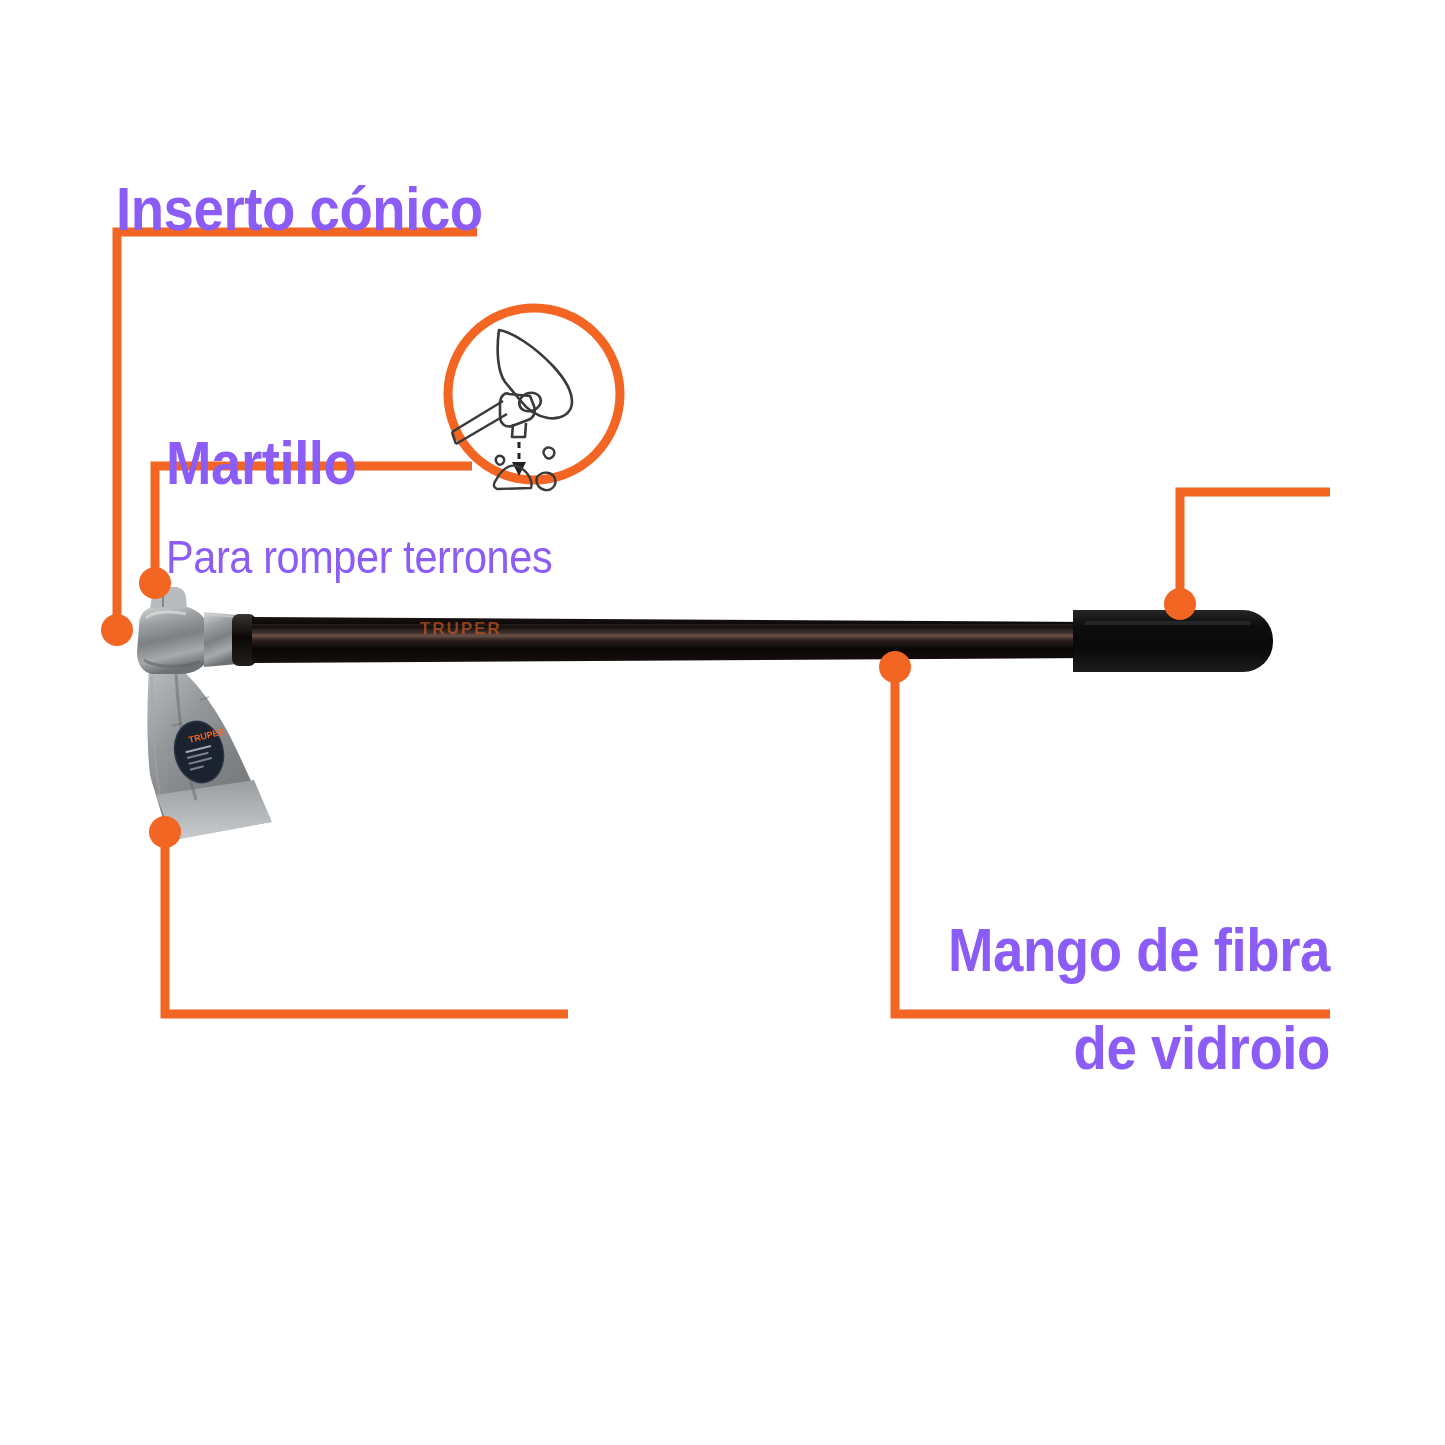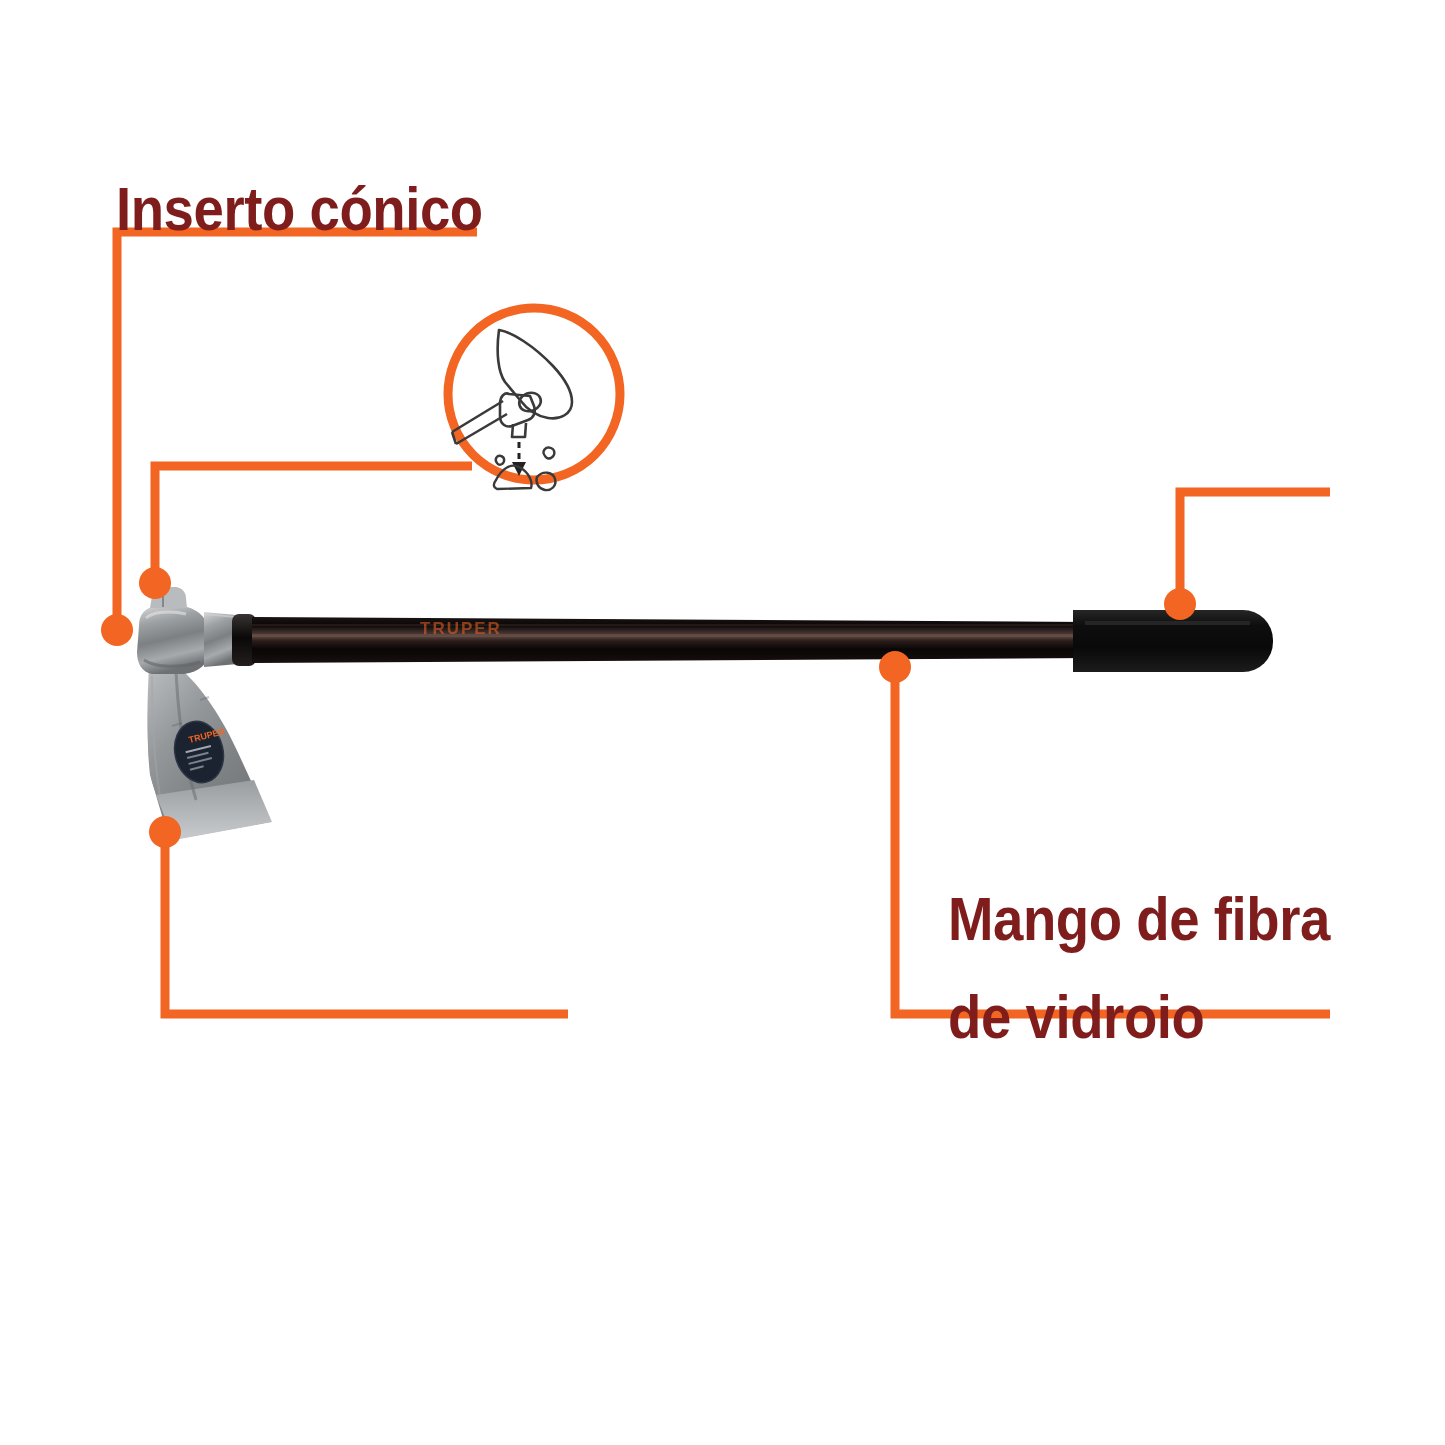--- a/index.html
+++ b/index.html
@@ -21,21 +21,21 @@
     position: absolute;
     left: 0;
     top: 0;
     width: 1445px;
     height: 1445px;
   }
 
   
   .label {
     position: absolute;
-    color: #7f1d1d;
+    color: #8b5cf6;
     white-space: pre;
     line-height: 1.0;
     letter-spacing: -0.5px;
   }
   .label .big {
     display: block;
     font-weight: 700;
     font-size: 62px;
     font-stretch: condensed;
     transform: scaleX(0.88);
@@ -52,21 +52,21 @@
     transform: scaleX(0.9);
     transform-origin: left top;
     letter-spacing: -0.4px;
     margin-top: 8px;
   }
 
   #lbl-inserto { left: 116px; top: 146px; }
   #lbl-martillo { left: 166px; top: 400px; }
   #lbl-grip     { left: 1222px; top: 405px; }
   #lbl-cabeza   { left: 178px; top: 932px; }
-  #lbl-mango    { right: 115px; top: 856px; text-align: left; }
+  #lbl-mango    { right: 115px; top: 887px; text-align: right; }
   #lbl-mango .big { display:block; }
   #lbl-mango .big.l2 { margin-top: 4px; }
 </style>
 </head>
 <body>
 
 <div id="stage">
 
   <svg class="layer" viewBox="0 0 1445 1445">
     <defs>
@@ -247,20 +247,24 @@
         <path d="M 496 480 C 502 468, 512 462, 521 468 C 529 473, 533 482, 531 488 L 497 489 C 493 487, 493 484, 496 480 Z"></path>
         <path d="M 537 477 C 543 470, 553 472, 555 479 C 557 486, 551 491, 545 490 C 539 489, 535 483, 537 477 Z"></path>
       </g>
     </g>
   </svg>
 
   <div class="label" id="lbl-inserto">
     <span class="big">Inserto cónico</span>
   </div>
 
+  <div class="label" id="lbl-martillo">
+    <span class="big">Martillo</span>
+    <span class="small">Para romper terrones</span>
+  </div>
 
 
 
   <div class="label right-al" id="lbl-mango">
     <span class="big">Mango de fibra</span>
     <span class="big l2">de vidroio</span>
   </div>
 
 </div>
 

